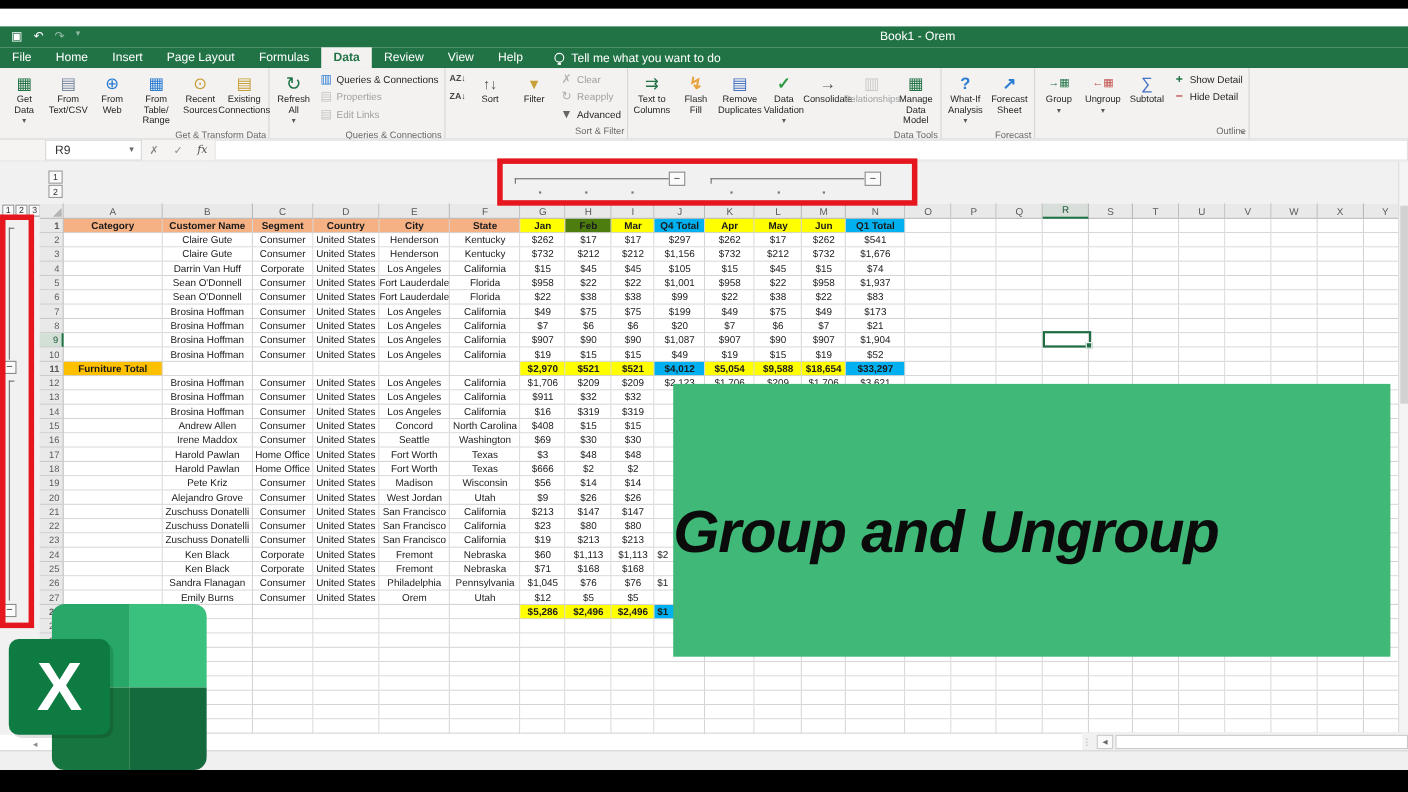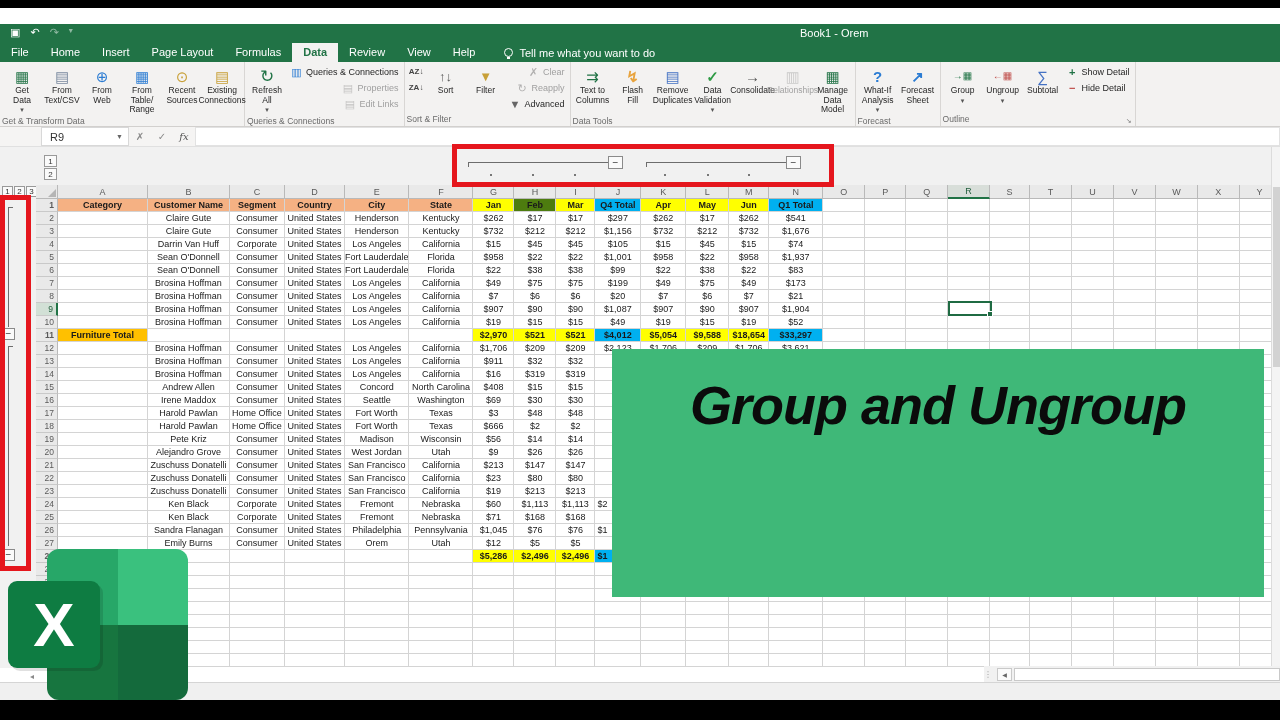--- a/index.html
+++ b/index.html
@@ -25,27 +25,27 @@
   .tab.sel { background:#f3f2f1; color:#217346; font-weight:bold; }
   #tellme { display:flex; align-items:center; gap:6px; color:#fff; font-size:11px; margin-left:18px; }
   #bulb { width:9px; height:9px; border:1.5px solid #fff; border-radius:50%; position:relative; }
   #bulb::after { content:""; position:absolute; left:2px; top:8px; width:3px; height:2px; background:#fff; }
 
   
   #ribbon { left:0; top:62px; width:1280px; height:65px; background:#f3f2f1; border-bottom:1px solid #d2d0ce; display:flex; }
   .rgroup { height:100%; border-right:1px solid #d8d6d4; display:flex; flex-direction:column; padding:2px 2px 0 2px; }
   .rcols { flex:1; display:flex; align-items:flex-start; }
   .rcol { display:flex; flex-direction:column; justify-content:flex-start; }
-  .rglabel { height:13px; font-size:8.5px; color:#6a6a6a; text-align:left; line-height:12px; position:relative; }
+  .rglabel { height:13px; font-size:8.5px; color:#6a6a6a; text-align:right; line-height:12px; position:relative; }
   .launcher { position:absolute; right:1px; top:2px; font-size:7px; color:#777; }
   .rbtn { display:flex; cursor:default; color:#262626; }
   .rbtn.lg { flex-direction:column; align-items:center; width:40px; padding-top:2px; }
   .rbtn.lg .lbl { font-size:8.5px; line-height:9.5px; text-align:center; }
   .rbtn.sm { flex-direction:row; align-items:center; height:16px; font-size:9px; gap:3px; padding:0 3px; white-space:nowrap; }
-  .rbtn.dis { color:#a0a0a0;justify-content:flex-end; }
+  .rbtn.dis { color:#a0a0a0; }
   .rbtn.dis .ic { opacity:.45; filter:grayscale(1); }
   .arw { font-size:7px; color:#555; }
   .ic { width:20px; height:20px; display:flex; align-items:center; justify-content:center; font-size:15px; line-height:1; }
   .sm .ic { width:13px; height:13px; font-size:11px; }
   .ic-getdata::before{content:"▦"; color:#217346;}
   .ic-textcsv::before{content:"▤"; color:#7a8aa0;}
   .ic-web::before{content:"⊕"; color:#2b7cd3;}
   .ic-tablerange::before{content:"▦"; color:#2b7cd3;}
   .ic-recent::before{content:"⊙"; color:#c8a038;}
   .ic-existing::before{content:"▤"; color:#c8a038;}
@@ -108,21 +108,21 @@
 
   
   #row-gutter { left:0; top:185px; width:36px; height:483px; background:#f1f1f1; }
 
   
   #active-cell { left:948px; top:301px; width:44px; height:15px; border:2px solid #1f6b43; z-index:6; }
   #active-cell::after { content:""; position:absolute; right:-3px; bottom:-3px; width:4px; height:4px; background:#1f6b43; border:1px solid #fff; }
 
   
   #overlay { left:612px; top:349px; width:652px; height:248px; background:#3fb878; z-index:10;
-    display:flex; flex-direction:column; align-items:center; padding-top:22px; }
+    display:flex; flex-direction:row; align-items:center; padding-top:22px; }
   .ov-line { font-size:54px; font-weight:bold; font-style:italic; color:#0b0b0b; line-height:68px; letter-spacing:-1px; }
 
   
   #red-rect-top { left:452px; top:144px; width:382px; height:43px; border:5px solid #e5161d; z-index:40; }
   #red-rect-left { left:0px; top:195px; width:31px; height:376px; border:5px solid #e5161d; z-index:40; }
 
   
   #logo { left:0; top:540px; width:200px; height:165px; z-index:30; }
   #logo-sheet { position:absolute; left:47px; top:9px; width:141px; height:151px; border-radius:12px; overflow:hidden; }
   .lq { position:absolute; width:50%; height:50%; }

